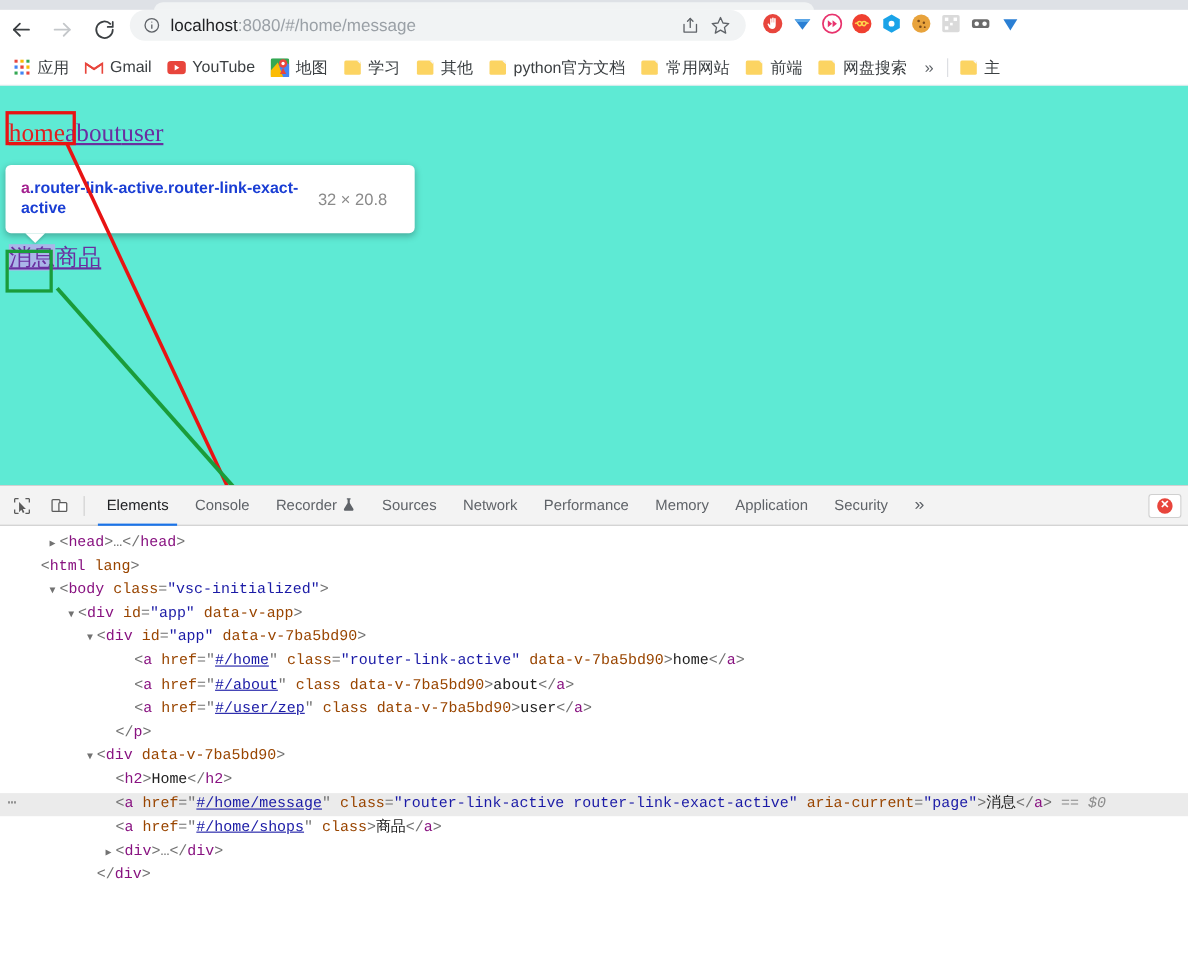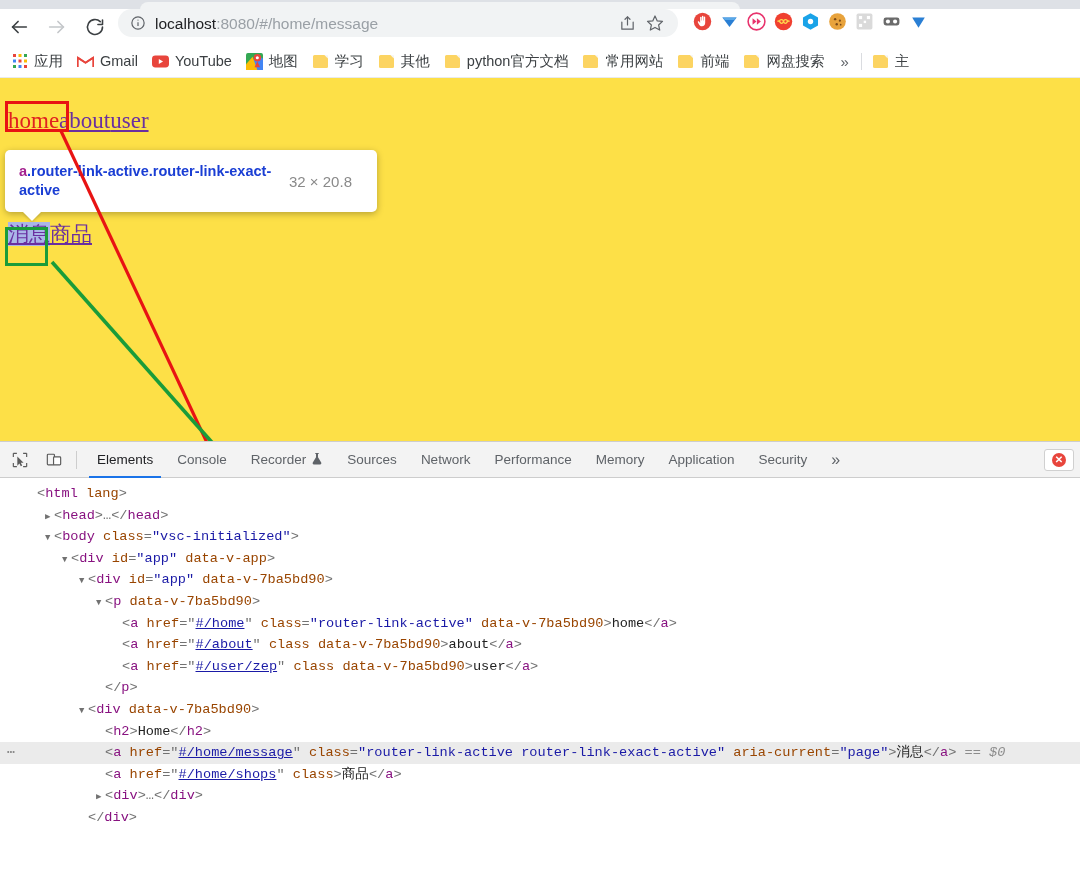--- a/index.html
+++ b/index.html
@@ -77,21 +77,21 @@
   .folder-ico::after{
     content:""; position:absolute; right:0; top:0; width:4px; height:4px;
     background:#f6f7f8; clip-path: polygon(0 0, 100% 100%, 100% 0);
   }
   .bm-chev { color:#5f6368; padding:0 9px; font-size:15px; }
   .bm-sep { width:1px; height:17px; background:#dadce0; margin:0 3px; }
 
   
   .viewport {
     position:absolute; top:78px; left:0; width:1080px; height:363px;
-    background:#fde047; overflow:hidden;
+    background:#5eead4; overflow:hidden;
   }
   .page-links-row {
     position:absolute; left:8px; top:30px;
     font-family:"Liberation Serif", serif;
     font-size:23px; line-height:25px; white-space:nowrap;
   }
   .page-links-row a, .sub-links a { text-decoration:underline; }
   .lnk-active { color:#e02020; }
   .lnk-visited { color:#6a2fa0; }
 
@@ -497,26 +497,25 @@
       <div class="dt-more">»</div>
 
       <div class="dt-right">
         <div class="err-badge">
           <span class="err-dot">✕</span>
         </div>
       </div>
     </div>
 
     <div class="dt-dom" id="dom-tree">
+        <div class="dom-line"><span style="display: inline-block; width: 35px;"></span><span class="tw" style="font-size: 9px;">▶</span><span class="punct">&lt;</span><span class="tag">head</span><span class="punct">&gt;</span><span class="punct">…</span><span class="punct">&lt;/</span><span class="tag">head</span><span class="punct">&gt;</span></div>
         <div class="dom-line"><span style="display: inline-block; width: 18px;"></span><span class="tw" style="font-size: 9px;"> </span><span class="punct">&lt;</span><span class="tag">html</span><span> </span><span class="attr">lang</span><span class="punct">&gt;</span></div>
-        <div class="dom-line"><span style="display: inline-block; width: 35px;"></span><span class="tw" style="font-size: 9px;">▶</span><span class="punct">&lt;</span><span class="tag">head</span><span class="punct">&gt;</span><span class="punct">…</span><span class="punct">&lt;/</span><span class="tag">head</span><span class="punct">&gt;</span></div>
         <div class="dom-line"><span style="display: inline-block; width: 35px;"></span><span class="tw" style="font-size: 9px;">▼</span><span class="punct">&lt;</span><span class="tag">body</span><span> </span><span class="attr">class</span><span class="punct">=</span><span class="val">"vsc-initialized"</span><span class="punct">&gt;</span></div>
         <div class="dom-line"><span style="display: inline-block; width: 52px;"></span><span class="tw" style="font-size: 9px;">▼</span><span class="punct">&lt;</span><span class="tag">div</span><span> </span><span class="attr">id</span><span class="punct">=</span><span class="val">"app"</span><span> </span><span class="attr">data-v-app</span><span class="punct">&gt;</span></div>
         <div class="dom-line"><span style="display: inline-block; width: 69px;"></span><span class="tw" style="font-size: 9px;">▼</span><span class="punct">&lt;</span><span class="tag">div</span><span> </span><span class="attr">id</span><span class="punct">=</span><span class="val">"app"</span><span> </span><span class="attr">data-v-7ba5bd90</span><span class="punct">&gt;</span></div>
-        <div class="dom-line"><span style="display: inline-block; width: 86px;"></span><span class="tw" style="font-size: 9px;">▼</span><span class="punct">&lt;</span><span class="tag">p</span><span> </span><span class="attr">data-v-7ba5bd90</span><span class="punct">&gt;</span></div>
         <div class="dom-line"><span style="display: inline-block; width: 103px;"></span><span class="tw" style="font-size: 9px;"> </span><span class="punct">&lt;</span><span class="tag">a</span><span> </span><span class="attr">href</span><span class="punct">=</span><span class="punct">"</span><span class="lnkv">#/home</span><span class="punct">"</span><span> </span><span class="attr">class</span><span class="punct">=</span><span class="val">"router-link-active"</span><span> </span><span class="attr">data-v-7ba5bd90</span><span class="punct">&gt;</span><span class="txt">home</span><span class="punct">&lt;/</span><span class="tag">a</span><span class="punct">&gt;</span></div>
         <div class="dom-line"><span style="display: inline-block; width: 103px;"></span><span class="tw" style="font-size: 9px;"> </span><span class="punct">&lt;</span><span class="tag">a</span><span> </span><span class="attr">href</span><span class="punct">=</span><span class="punct">"</span><span class="lnkv">#/about</span><span class="punct">"</span><span> </span><span class="attr">class</span><span> </span><span class="attr">data-v-7ba5bd90</span><span class="punct">&gt;</span><span class="txt">about</span><span class="punct">&lt;/</span><span class="tag">a</span><span class="punct">&gt;</span></div>
         <div class="dom-line"><span style="display: inline-block; width: 103px;"></span><span class="tw" style="font-size: 9px;"> </span><span class="punct">&lt;</span><span class="tag">a</span><span> </span><span class="attr">href</span><span class="punct">=</span><span class="punct">"</span><span class="lnkv">#/user/zep</span><span class="punct">"</span><span> </span><span class="attr">class</span><span> </span><span class="attr">data-v-7ba5bd90</span><span class="punct">&gt;</span><span class="txt">user</span><span class="punct">&lt;/</span><span class="tag">a</span><span class="punct">&gt;</span></div>
         <div class="dom-line"><span style="display: inline-block; width: 86px;"></span><span class="tw" style="font-size: 9px;"> </span><span class="punct">&lt;/</span><span class="tag">p</span><span class="punct">&gt;</span></div>
         <div class="dom-line"><span style="display: inline-block; width: 69px;"></span><span class="tw" style="font-size: 9px;">▼</span><span class="punct">&lt;</span><span class="tag">div</span><span> </span><span class="attr">data-v-7ba5bd90</span><span class="punct">&gt;</span></div>
         <div class="dom-line"><span style="display: inline-block; width: 86px;"></span><span class="tw" style="font-size: 9px;"> </span><span class="punct">&lt;</span><span class="tag">h2</span><span class="punct">&gt;</span><span class="txt">Home</span><span class="punct">&lt;/</span><span class="tag">h2</span><span class="punct">&gt;</span></div>
         <div class="dom-line sel"><span class="gutter">⋯</span><span style="display: inline-block; width: 86px;"></span><span class="tw" style="font-size: 9px;"> </span><span class="punct">&lt;</span><span class="tag">a</span><span> </span><span class="attr">href</span><span class="punct">=</span><span class="punct">"</span><span class="lnkv">#/home/message</span><span class="punct">"</span><span> </span><span class="attr">class</span><span class="punct">=</span><span class="val">"router-link-active router-link-exact-active"</span><span> </span><span class="attr">aria-current</span><span class="punct">=</span><span class="val">"page"</span><span class="punct">&gt;</span><span class="txt">消息</span><span class="punct">&lt;/</span><span class="tag">a</span><span class="punct">&gt;</span><span> </span><span class="dollar">== $0</span></div>
         <div class="dom-line"><span style="display: inline-block; width: 86px;"></span><span class="tw" style="font-size: 9px;"> </span><span class="punct">&lt;</span><span class="tag">a</span><span> </span><span class="attr">href</span><span class="punct">=</span><span class="punct">"</span><span class="lnkv">#/home/shops</span><span class="punct">"</span><span> </span><span class="attr">class</span><span class="punct">&gt;</span><span class="txt">商品</span><span class="punct">&lt;/</span><span class="tag">a</span><span class="punct">&gt;</span></div>
         <div class="dom-line"><span style="display: inline-block; width: 86px;"></span><span class="tw" style="font-size: 9px;">▶</span><span class="punct">&lt;</span><span class="tag">div</span><span class="punct">&gt;</span><span class="punct">…</span><span class="punct">&lt;/</span><span class="tag">div</span><span class="punct">&gt;</span></div>
         <div class="dom-line"><span style="display: inline-block; width: 69px;"></span><span class="tw" style="font-size: 9px;"> </span><span class="punct">&lt;/</span><span class="tag">div</span><span class="punct">&gt;</span></div>

